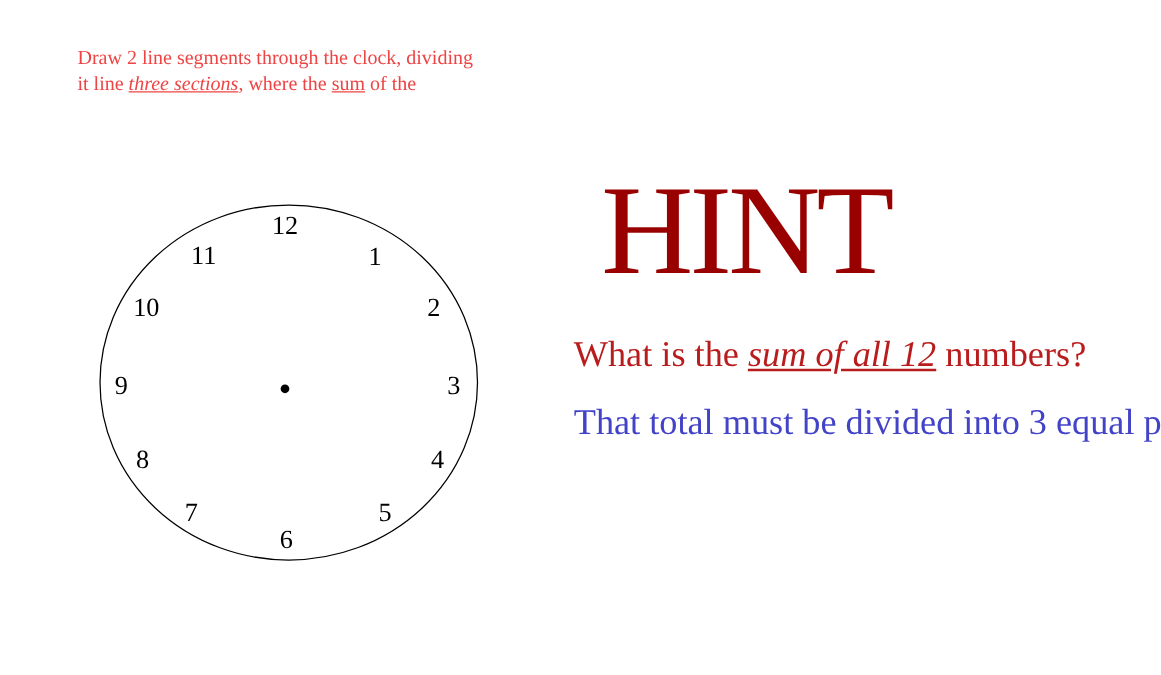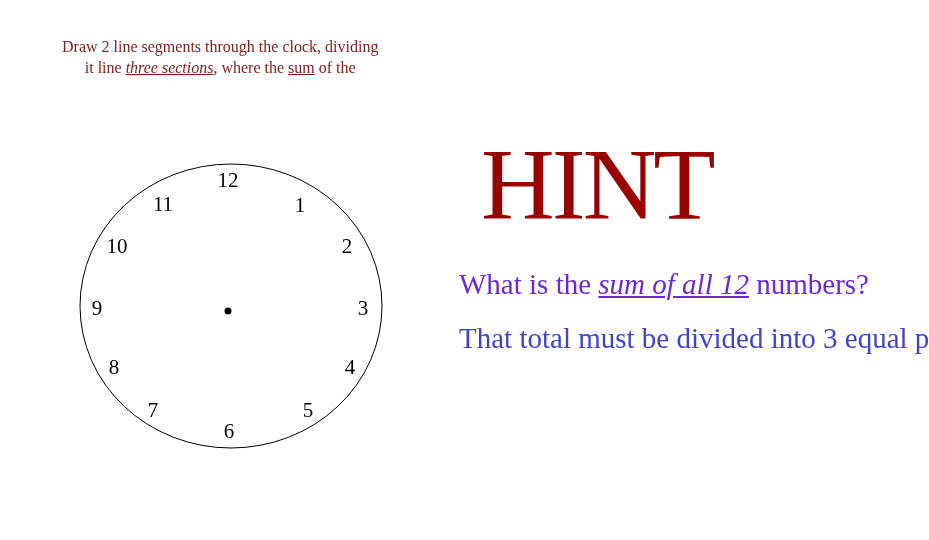--- a/index.html
+++ b/index.html
@@ -44,21 +44,21 @@
     white-space: nowrap;
   }
   .hint-line-1 { top: 267px; }
   .hint-line-2 { top: 321px; }
 </style>
 </head>
 <body>
 
 <div class="canvas">
 
-  <div class="instruction" style="color: #7f1d1d; text-align: center;">
+  <div class="instruction" style="color: #ef4444;">
       <div><span>Draw 2 line segments through the clock, dividing</span></div>
       <div><span>it line </span><span class="seg-italic">three sections</span><span>, where the </span><span class="seg-underline">sum</span><span> of the</span></div>
     </div>
 
   <svg class="clock-svg" width="929" height="540" viewBox="0 0 929 540">
       <ellipse cx="231" cy="306" rx="151" ry="142" fill="none" stroke="#000000" stroke-width="1"></ellipse>
       <circle cx="228" cy="311" r="3.5" fill="#000000"></circle>
       <text x="228" y="187.14" text-anchor="middle" font-family="&quot;Liberation Serif&quot;, serif" font-size="21" fill="#000000">12</text>
       <text x="300" y="212.14" text-anchor="middle" font-family="&quot;Liberation Serif&quot;, serif" font-size="21" fill="#000000">1</text>
       <text x="347" y="253.14" text-anchor="middle" font-family="&quot;Liberation Serif&quot;, serif" font-size="21" fill="#000000">2</text>
@@ -68,16 +68,16 @@
       <text x="229" y="438.14" text-anchor="middle" font-family="&quot;Liberation Serif&quot;, serif" font-size="21" fill="#000000">6</text>
       <text x="153" y="417.14" text-anchor="middle" font-family="&quot;Liberation Serif&quot;, serif" font-size="21" fill="#000000">7</text>
       <text x="114" y="374.14" text-anchor="middle" font-family="&quot;Liberation Serif&quot;, serif" font-size="21" fill="#000000">8</text>
       <text x="97" y="315.14" text-anchor="middle" font-family="&quot;Liberation Serif&quot;, serif" font-size="21" fill="#000000">9</text>
       <text x="117" y="253.14" text-anchor="middle" font-family="&quot;Liberation Serif&quot;, serif" font-size="21" fill="#000000">10</text>
       <text x="163" y="211.14" text-anchor="middle" font-family="&quot;Liberation Serif&quot;, serif" font-size="21" fill="#000000">11</text>
     </svg>
 
   <div class="hint-title" style="color: rgb(153, 0, 0); margin-left: 22px;">HINT</div>
 
-  <div class="hint-line hint-line-1" style="color: #6d28d9;"><span>What is the </span><span class="seg-italic">sum of all 12</span><span> numbers?</span></div>
+  <div class="hint-line hint-line-1" style="color: #b91c1c;"><span>What is the </span><span class="seg-italic">sum of all 12</span><span> numbers?</span></div>
   <div class="hint-line hint-line-2" style="color: rgb(67, 67, 200);"><span>That total must be divided into 3 equal parts.</span></div>
 
 </div>
 
 </body></html>

